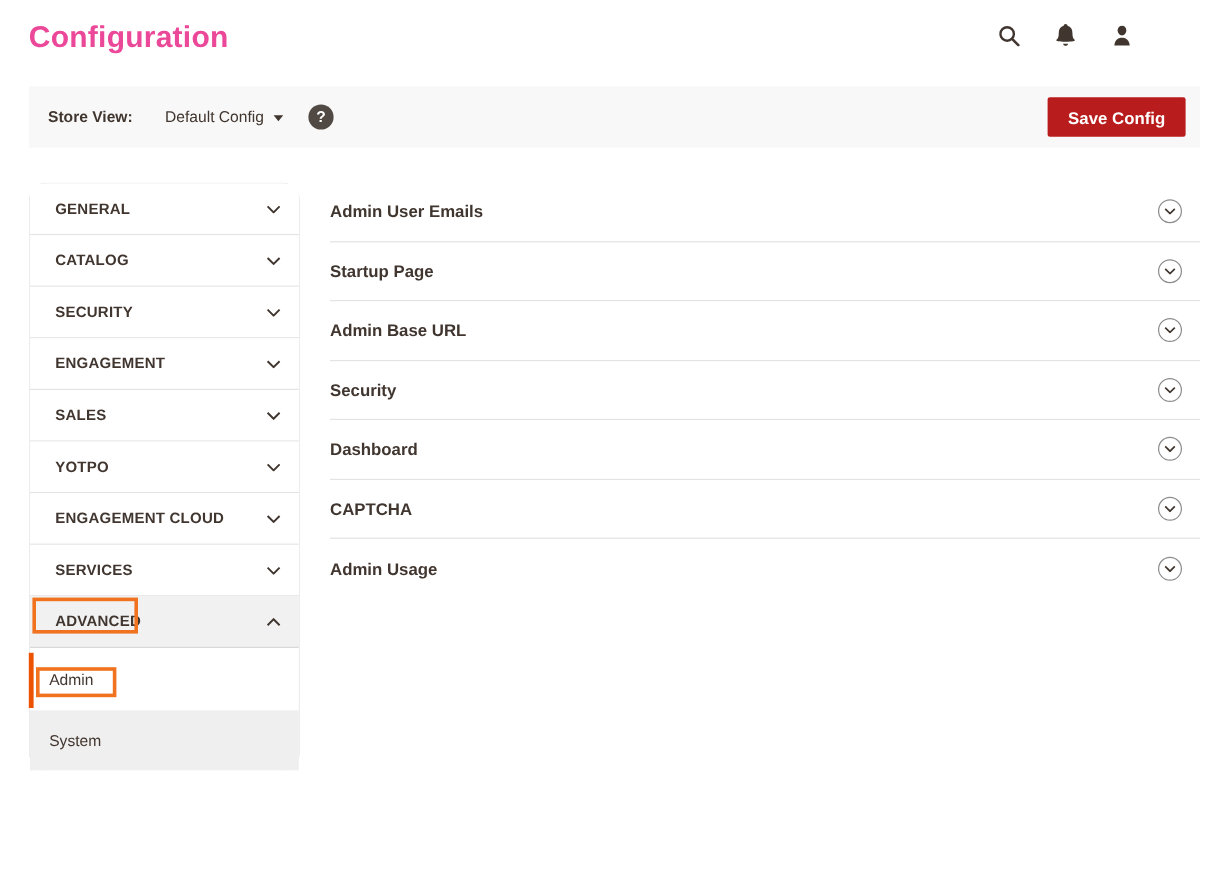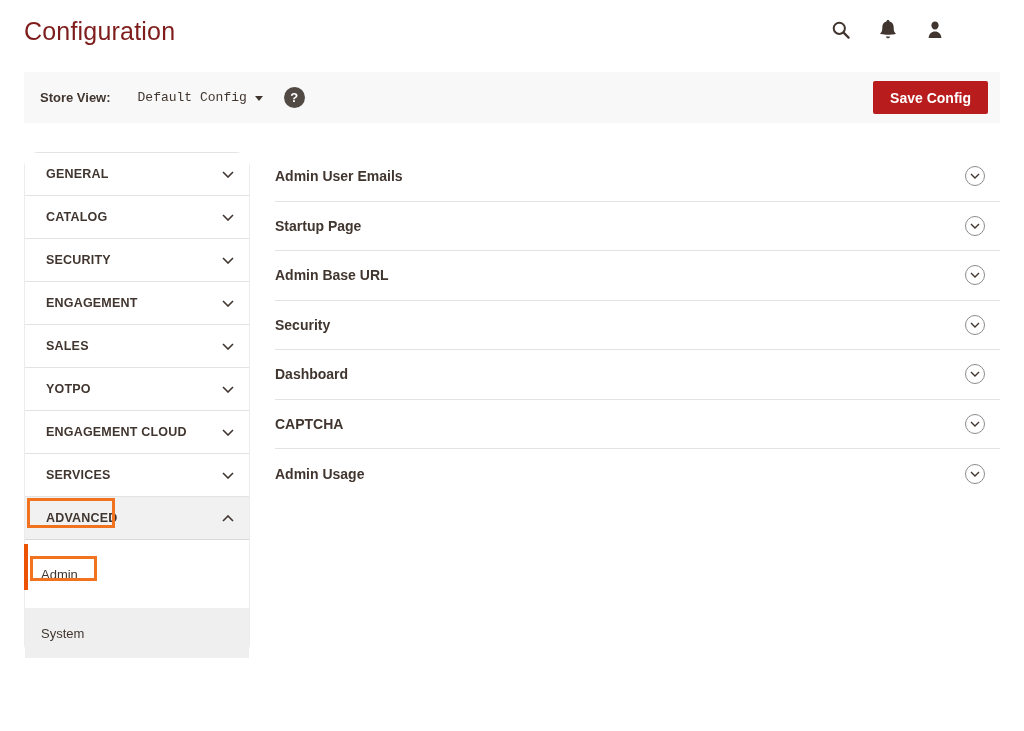--- a/index.html
+++ b/index.html
@@ -1,42 +1,42 @@
 <!DOCTYPE html>
 <html><head>
 <meta charset="utf-8">
 <style>
   * { margin:0; padding:0; box-sizing:border-box; }
   html,body { background:#ffffff; }
   body { font-family:"Liberation Sans","DejaVu Sans",sans-serif; color:#41362f; }
   .page { position:relative; width:1024px; height:731px; background:#fff; overflow:hidden; }
 
   
-  .page-title { position:absolute; left:24px; top:17px; font-size:25px; font-weight:400; color:#7f1d1d; letter-spacing:.2px; }
+  .page-title { position:absolute; left:24px; top:17px; font-size:25px; font-weight:700; color:#ec4899; letter-spacing:.2px; }
   .header-icons { position:absolute; top:20px; left:832px; display:flex; align-items:center; gap:29px; }
   .header-icons .hicon { width:18px; height:19px; display:flex; align-items:center; justify-content:center; cursor:pointer; }
 
   
   .toolbar { position:absolute; left:24px; top:72px; width:976px; height:51px; background:#f8f8f8; display:flex; align-items:center; padding:0 12px 0 16px; }
   .store-view-label { font-size:13px; font-weight:700; color:#41362f; }
   .store-view-switch { display:flex; align-items:center; margin-left:27px; cursor:pointer; }
-  .store-view-value { font-size:13px; color:#41362f;font-family:Liberation Mono, monospace; }
+  .store-view-value { font-size:13px; color:#41362f; }
   .caret-down { width:0; height:0; border-left:4.5px solid transparent; border-right:4.5px solid transparent; border-top:5px solid #41362f; margin-left:8px; margin-top:2px; }
   .help-badge { width:21px; height:21px; border-radius:50%; background:#514943; color:#fff; font-size:13px; font-weight:700; display:flex; align-items:center; justify-content:center; margin-left:21px; cursor:pointer; }
   .save-btn { margin-left:auto; height:33px; padding:0 17px; background:#b91c1c; border:none; border-radius:2px; color:#fff; font-size:14px; font-weight:700; font-family:inherit; cursor:pointer; }
 
   
   .sidebar { position:absolute; left:24px; top:152px; width:226px; border-top:1px solid #e3e3e3; border-left:1px solid #ececec; border-right:1px solid #ececec; background:#fff;border-radius:15px; }
   .nav-row { height:43px; display:flex; align-items:center; padding:0 15px 0 21px; border-bottom:1px solid #e3e3e3; background:#fff; cursor:pointer; }
   .nav-row .nav-label { font-size:12.5px; font-weight:700; color:#41362f; letter-spacing:.2px; }
   .nav-row .nav-chevron { margin-left:auto; display:flex; }
   .nav-row.expanded { background:#f1f1f1; border-bottom:1px solid #d9d9d9; }
   .subnav { background:#efefef; }
   .subitem { height:50px; display:flex; align-items:center; padding-left:16px; font-size:13px; color:#41362f; cursor:pointer; }
-  .subitem.active { height:68px; background:#fff; }
+  .subitem.active { height:52px; background:#fff; }
 
   
   .annotation-box { position:absolute; border:3px solid #f1731f; background:transparent; pointer-events:none; }
   .adv-box { left:27px; top:498px; width:88px; height:30px; }
   .admin-box { left:30px; top:556px; width:67px; height:25px; }
   .active-bar { position:absolute; left:24px; top:544px; width:4px; height:46px; background:#eb5202; pointer-events:none; }
 
   
   .content { position:absolute; left:275px; top:152px; width:725px; }
   .section-row { height:49.5px; display:flex; align-items:center; justify-content:space-between; border-bottom:1px solid #e3e3e3;gap:20px; }

